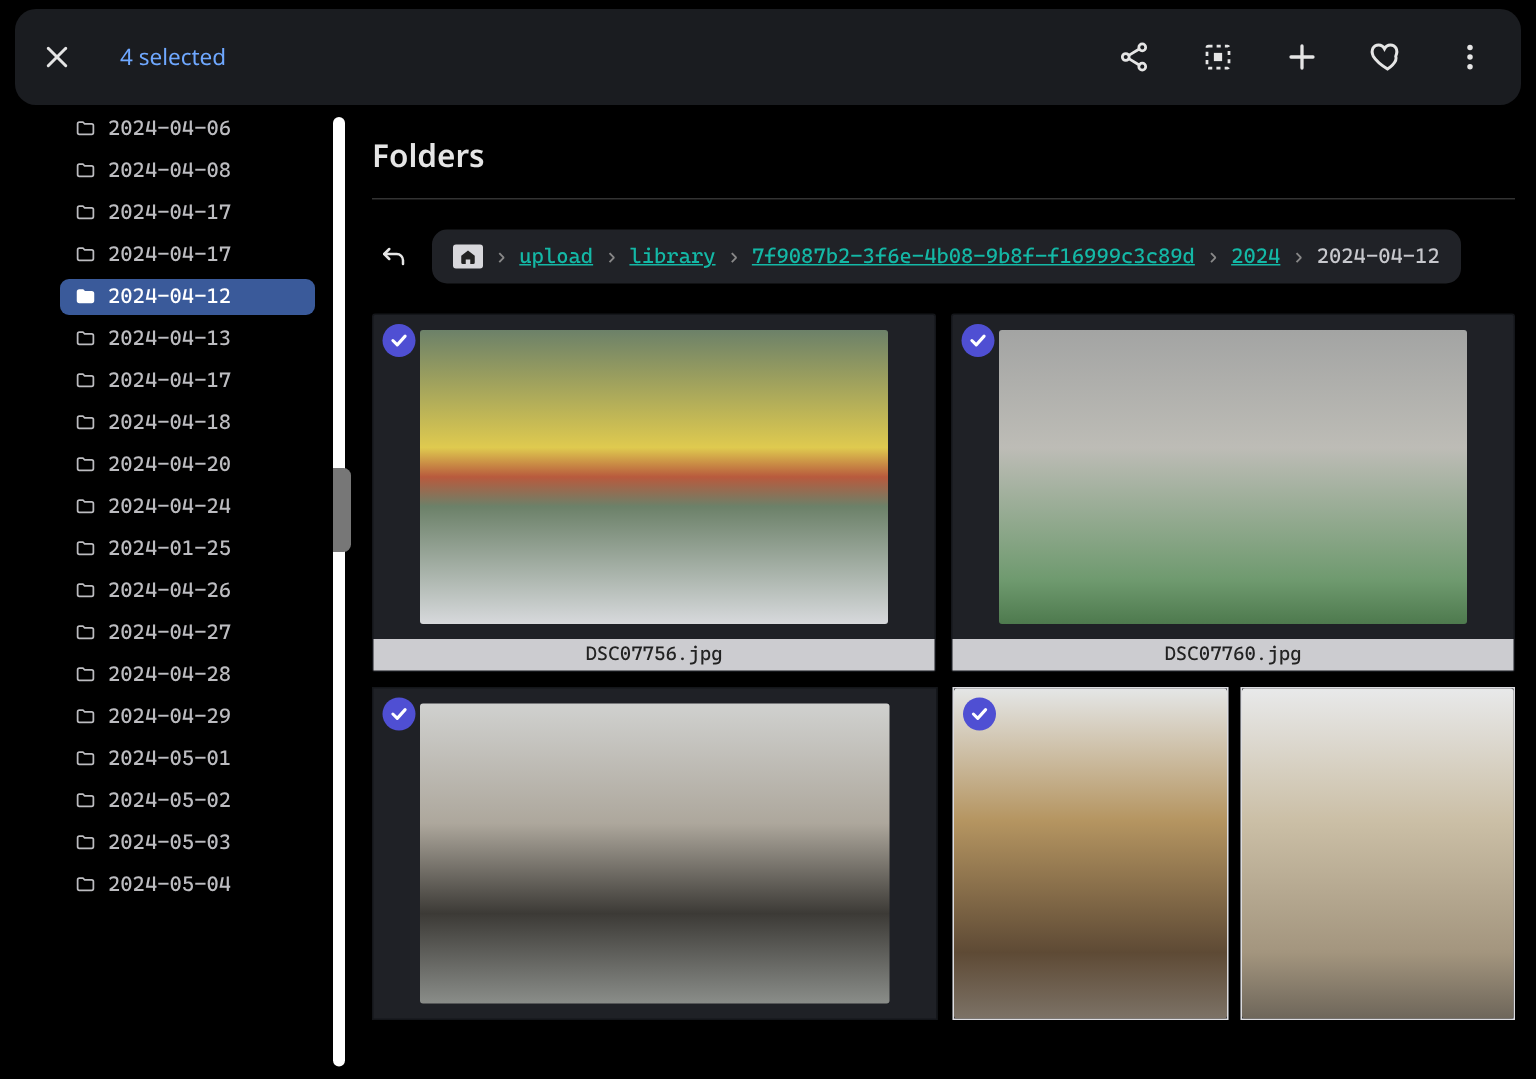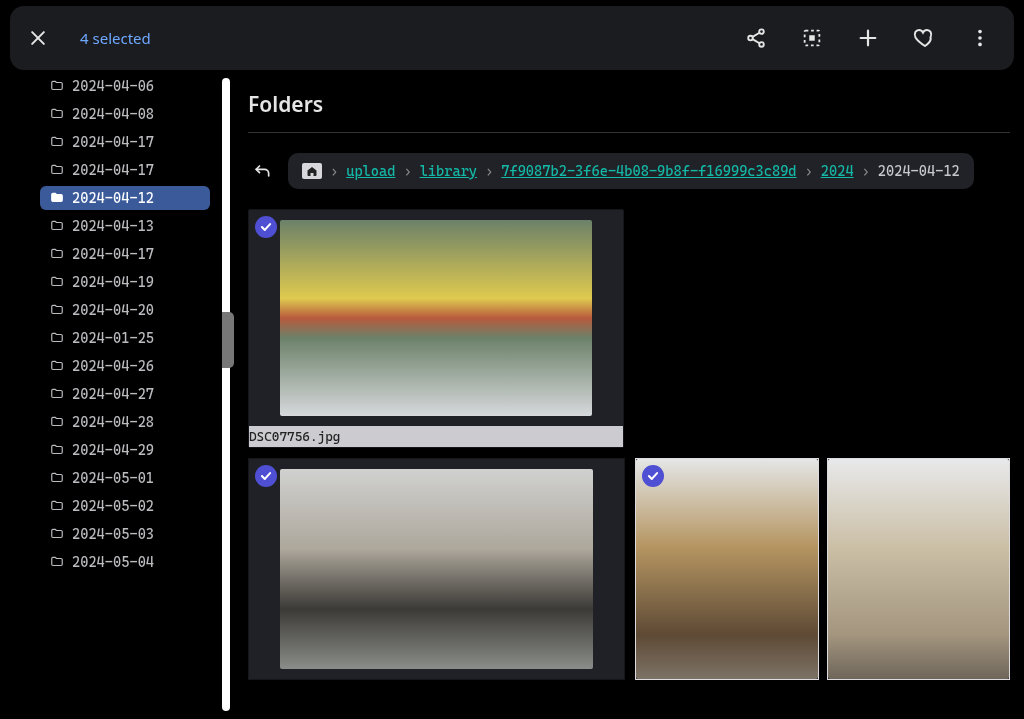--- a/index.html
+++ b/index.html
@@ -146,20 +146,21 @@
   display: flex; align-items: center; justify-content: center;
   padding: 10px;
 }
 .thumb-inner {
   width: 88%; height: 100%;
   border-radius: 2px;
 }
 .card-label {
   background: #ccccd0;
   color: #222;
+  text-align: center;
   padding: 3px 0;
   font-size: 13px;
 }
 .card-row2 { display: flex; gap: 10px; }
 .card-big { flex: 1; position: relative; background: #1f2126; border: 1px solid #14161a; }
 .card-pair { flex: 1; display: flex; gap: 8px; }
 .card-half { flex: 1; position: relative; background: #1f2126; border: 1px solid #dcdce0; }
 .thumb2 { height: 220px; }
 
 .ph1 { background: linear-gradient(180deg,#6c8169 0%, #dfca4f 40%, #b85a3d 50%, #6c8169 60%, #d7d9dc 100%); }
@@ -259,27 +260,33 @@
       <div class="folder-item">
         <svg class="folder-glyph" viewBox="0 0 24 24" fill="none" stroke="#bcbcc0" stroke-width="2">
           <path d="M3 6a2 2 0 0 1 2-2h4l2 2h8a2 2 0 0 1 2 2v8a2 2 0 0 1-2 2H5a2 2 0 0 1-2-2z"></path>
         </svg>
         <span>2024-04-17</span>
       </div>
       <div class="folder-item">
         <svg class="folder-glyph" viewBox="0 0 24 24" fill="none" stroke="#bcbcc0" stroke-width="2">
           <path d="M3 6a2 2 0 0 1 2-2h4l2 2h8a2 2 0 0 1 2 2v8a2 2 0 0 1-2 2H5a2 2 0 0 1-2-2z"></path>
         </svg>
-        <span>2024-04-19</span>
+        <span>2024-04-18</span>
       </div>
       <div class="folder-item">
         <svg class="folder-glyph" viewBox="0 0 24 24" fill="none" stroke="#bcbcc0" stroke-width="2">
           <path d="M3 6a2 2 0 0 1 2-2h4l2 2h8a2 2 0 0 1 2 2v8a2 2 0 0 1-2 2H5a2 2 0 0 1-2-2z"></path>
         </svg>
         <span>2024-04-20</span>
+      </div>
+      <div class="folder-item">
+        <svg class="folder-glyph" viewBox="0 0 24 24" fill="none" stroke="#bcbcc0" stroke-width="2">
+          <path d="M3 6a2 2 0 0 1 2-2h4l2 2h8a2 2 0 0 1 2 2v8a2 2 0 0 1-2 2H5a2 2 0 0 1-2-2z"></path>
+        </svg>
+        <span>2024-04-24</span>
       </div>
       <div class="folder-item">
         <svg class="folder-glyph" viewBox="0 0 24 24" fill="none" stroke="#bcbcc0" stroke-width="2">
           <path d="M3 6a2 2 0 0 1 2-2h4l2 2h8a2 2 0 0 1 2 2v8a2 2 0 0 1-2 2H5a2 2 0 0 1-2-2z"></path>
         </svg>
         <span>2024-01-25</span>
       </div>
       <div class="folder-item">
         <svg class="folder-glyph" viewBox="0 0 24 24" fill="none" stroke="#bcbcc0" stroke-width="2">
           <path d="M3 6a2 2 0 0 1 2-2h4l2 2h8a2 2 0 0 1 2 2v8a2 2 0 0 1-2 2H5a2 2 0 0 1-2-2z"></path>
@@ -365,20 +372,31 @@
         <div class="card-check">
           <svg width="14" height="14" viewBox="0 0 24 24" fill="none" stroke="#fff" stroke-width="3.5" stroke-linecap="round" stroke-linejoin="round">
               <polyline points="5 12 10 17 19 7"></polyline>
             </svg>
         </div>
         <div class="thumb">
             <div class="thumb-inner ph1"></div>
           </div>
         <div class="card-label">DSC07756.jpg</div>
       </div>
+      <div class="card">
+        <div class="card-check">
+          <svg width="14" height="14" viewBox="0 0 24 24" fill="none" stroke="#fff" stroke-width="3.5" stroke-linecap="round" stroke-linejoin="round">
+              <polyline points="5 12 10 17 19 7"></polyline>
+            </svg>
+        </div>
+        <div class="thumb">
+            <div class="thumb-inner ph2"></div>
+          </div>
+        <div class="card-label">DSC07760.jpg</div>
+      </div>
     </div>
 
     <div class="card-row2" style="margin-top:10px">
       <div class="card-big">
         <div class="card-check">
           <svg width="14" height="14" viewBox="0 0 24 24" fill="none" stroke="#fff" stroke-width="3.5" stroke-linecap="round" stroke-linejoin="round">
               <polyline points="5 12 10 17 19 7"></polyline>
             </svg>
         </div>
         <div class="thumb thumb2">

